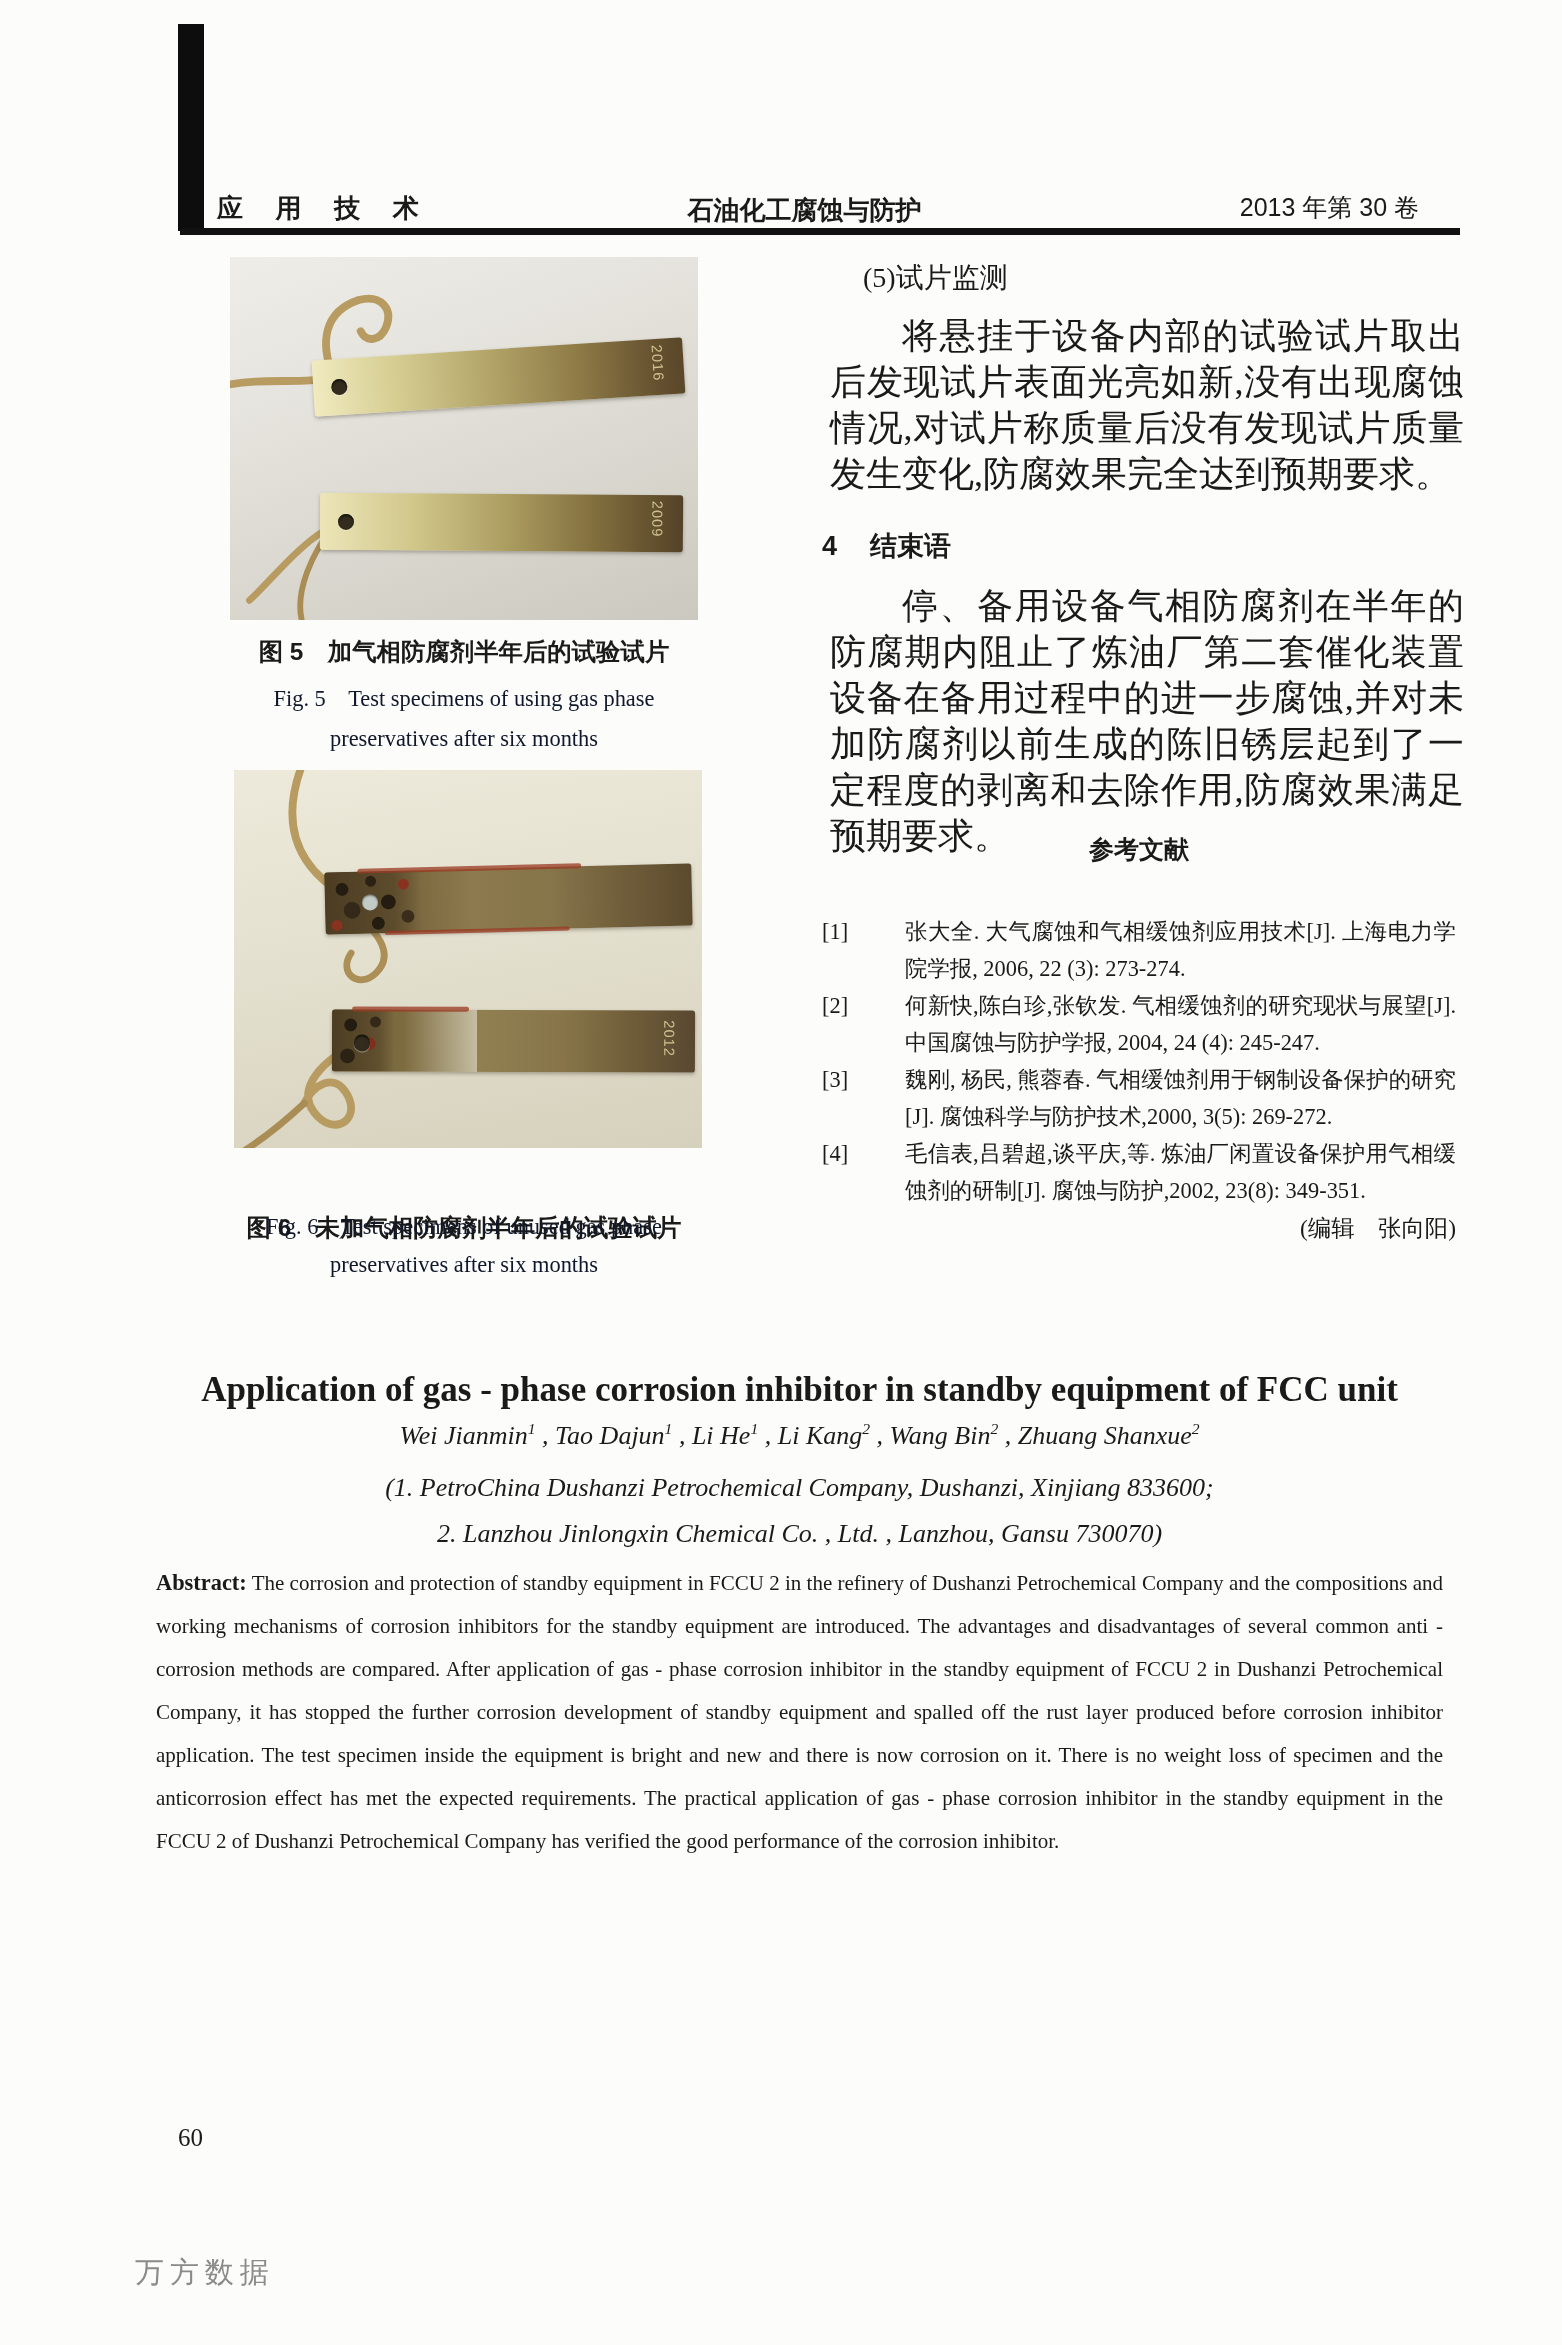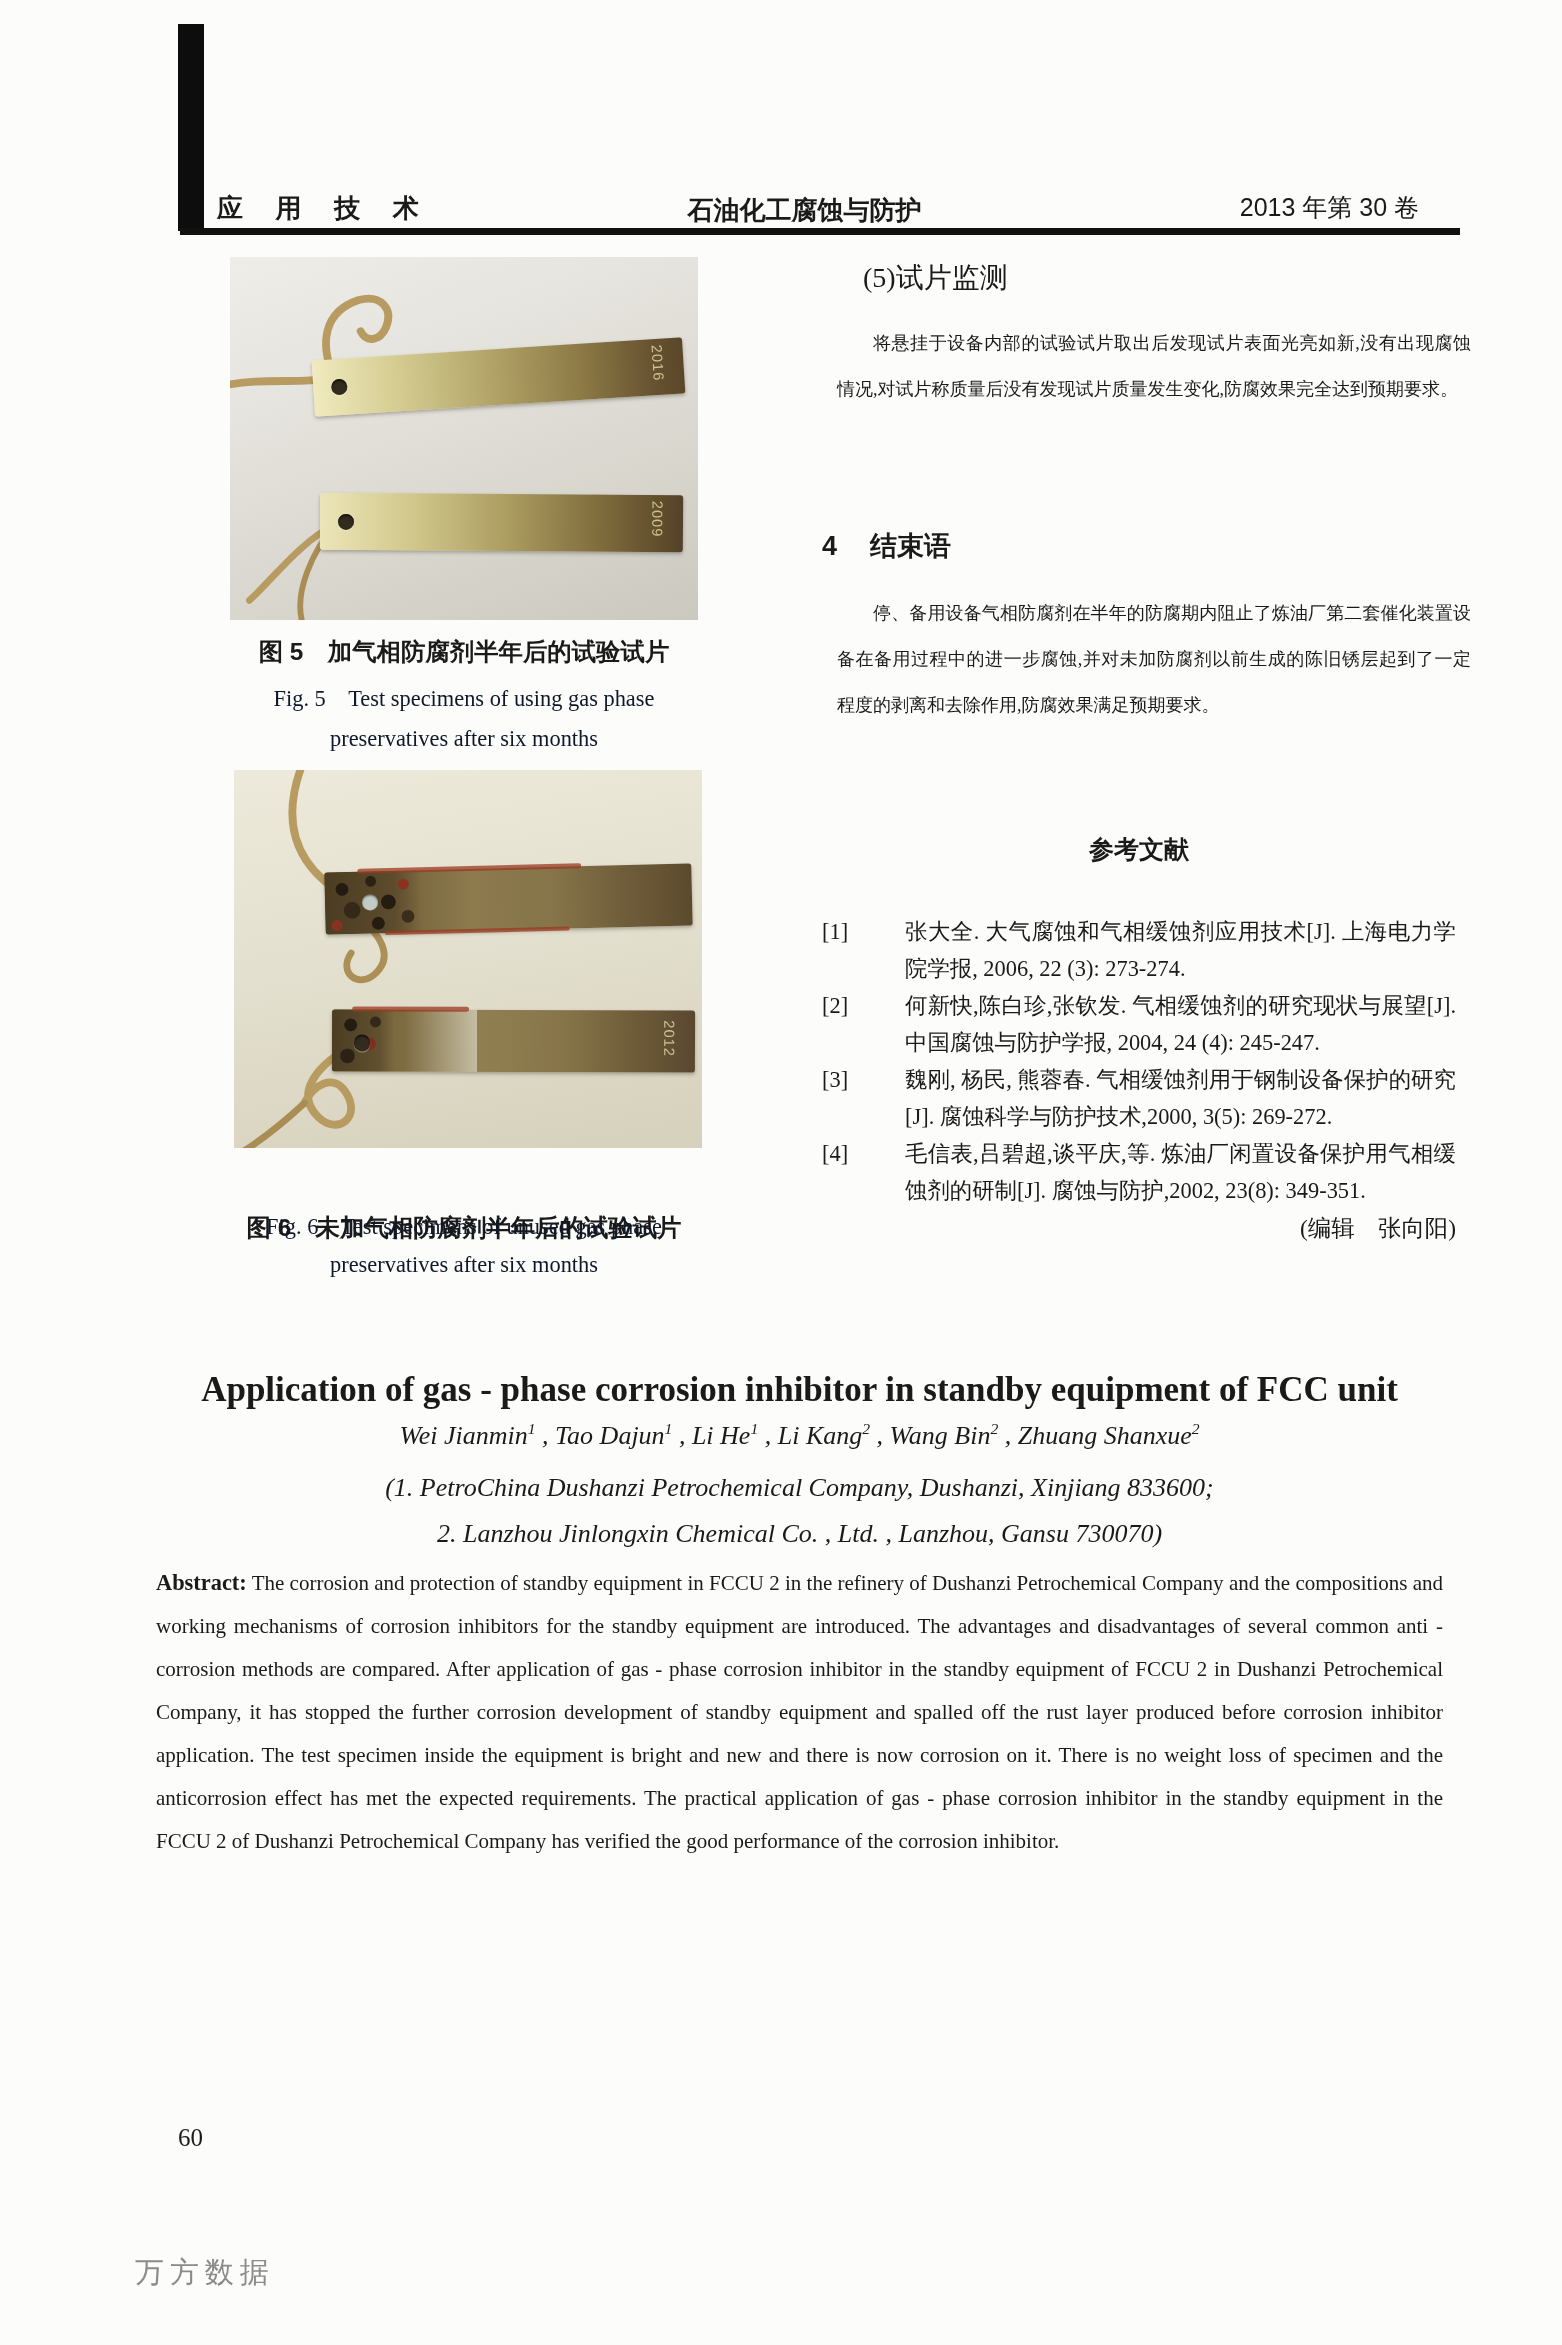--- a/index.html
+++ b/index.html
@@ -65,21 +65,21 @@
   .twine{position:absolute;left:0;top:0;}
 
   
   .cap-zone{position:absolute;left:191px;width:546px;text-align:center;white-space:nowrap;}
   .cap-cn{font-family:var(--sans);font-weight:bold;font-size:24.4px;}
   .cap-en{font-family:var(--serif);font-size:22.4px;color:#0f172a;}
 
   
   .rcol{position:absolute;left:822px;width:634px;}
   .item-head{font-size:28px;padding-left:41px;white-space:nowrap;}
-  .cn-body{font-size:18px;line-height:46px;text-align:justify;text-indent:2em;margin:15px;}
+  .cn-body{font-size:36px;line-height:46px;text-align:justify;text-indent:2em;margin:8px;}
   .sec-head{font-family:var(--sans);font-weight:bold;font-size:27px;white-space:nowrap;}
   .sec-head .sec-title{margin-left:33px;}
   .refs-title{font-family:var(--sans);font-weight:bold;font-size:25px;text-align:center;}
   .ref-row{display:flex;font-size:22.4px;line-height:37px;}
   .ref-num{width:47px;flex:none;}
   .ref-text{flex:1;text-align:justify;margin-left:36px;}
   .editor-note{font-size:23.4px;text-align:right;padding-right:35px;white-space:nowrap;}
 
   
   .en-title{position:absolute;left:156px;top:1370px;width:1287px;text-align:center;

